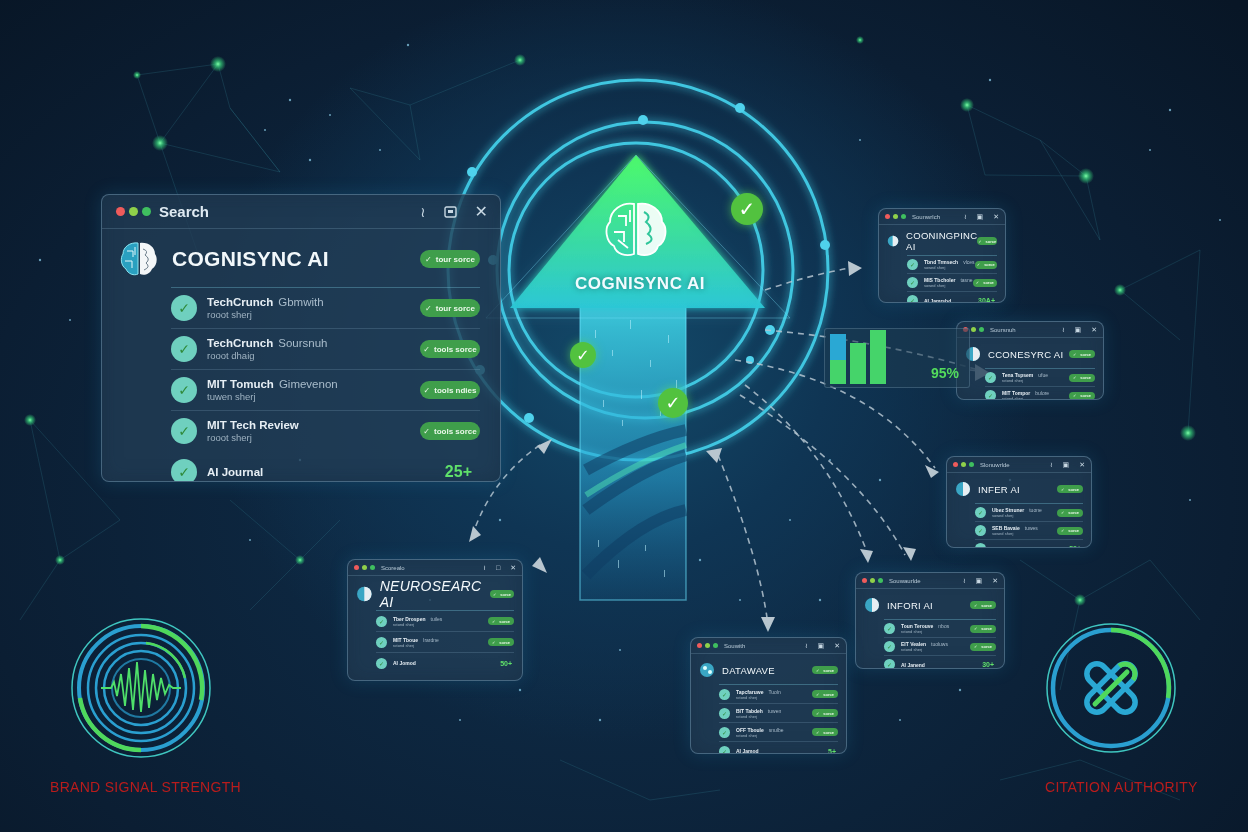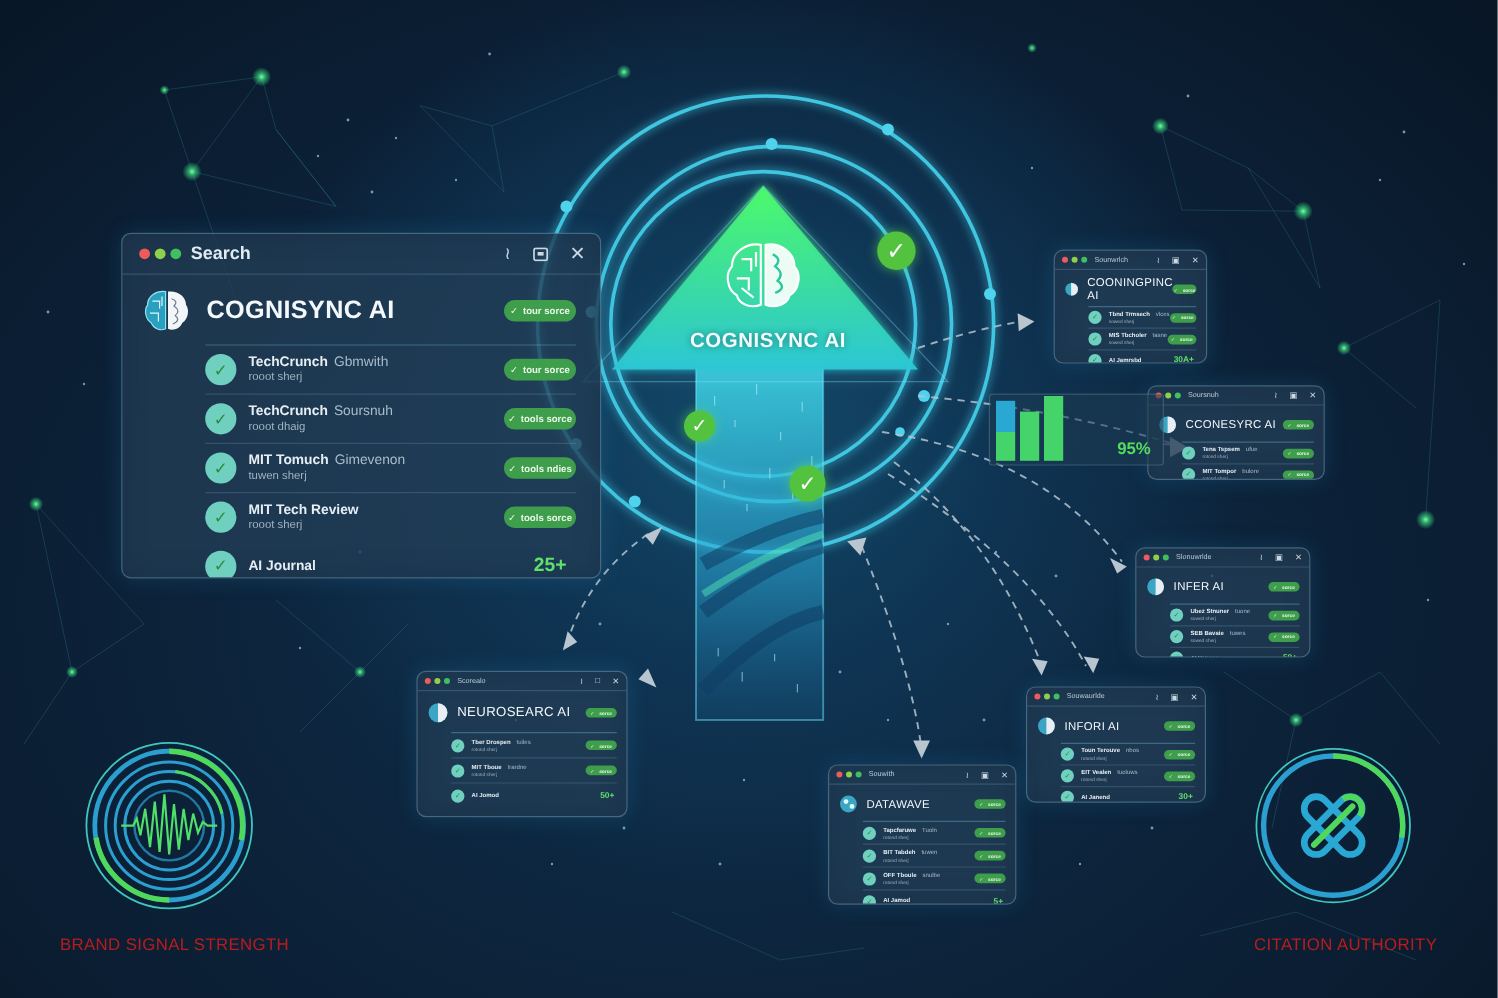--- a/index.html
+++ b/index.html
@@ -88,21 +88,21 @@
   .win.small .count { font-size: 7px; margin-right: 2px; }
 
   #win-a { left: 878px; top: 208px; width: 128px; height: 95px; }
   #win-b { left: 956px; top: 321px; width: 148px; height: 79px; }
   #win-c { left: 946px; top: 456px; width: 146px; height: 92px; }
   #win-d { left: 855px; top: 572px; width: 150px; height: 97px; }
   #win-e { left: 690px; top: 637px; width: 157px; height: 117px; }
   #win-f { left: 347px; top: 559px; width: 176px; height: 122px; }
   #win-e .list-row { height: 19px; }
   #win-f .brand-row { height: 34px; }
-  #win-f .brand-name { font-size: 11px; }
+  #win-f .brand-name { font-size: 14px; font-style: italic; }
   #win-f .list-row { height: 21px; }
 
   
   #chart-panel {
     position: absolute; left: 824px; top: 328px; width: 146px; height: 60px;
     background: rgba(30,60,82,0.55); border: 1px solid rgba(150,190,215,0.25); border-radius: 3px;
   }
   #chart-panel .bar { position: absolute; bottom: 3px; width: 16px; }
   #chart-panel .pct { position: absolute; right: 10px; bottom: 6px; color: #53dc5c; font-weight: 700; font-size: 14px; }
 

